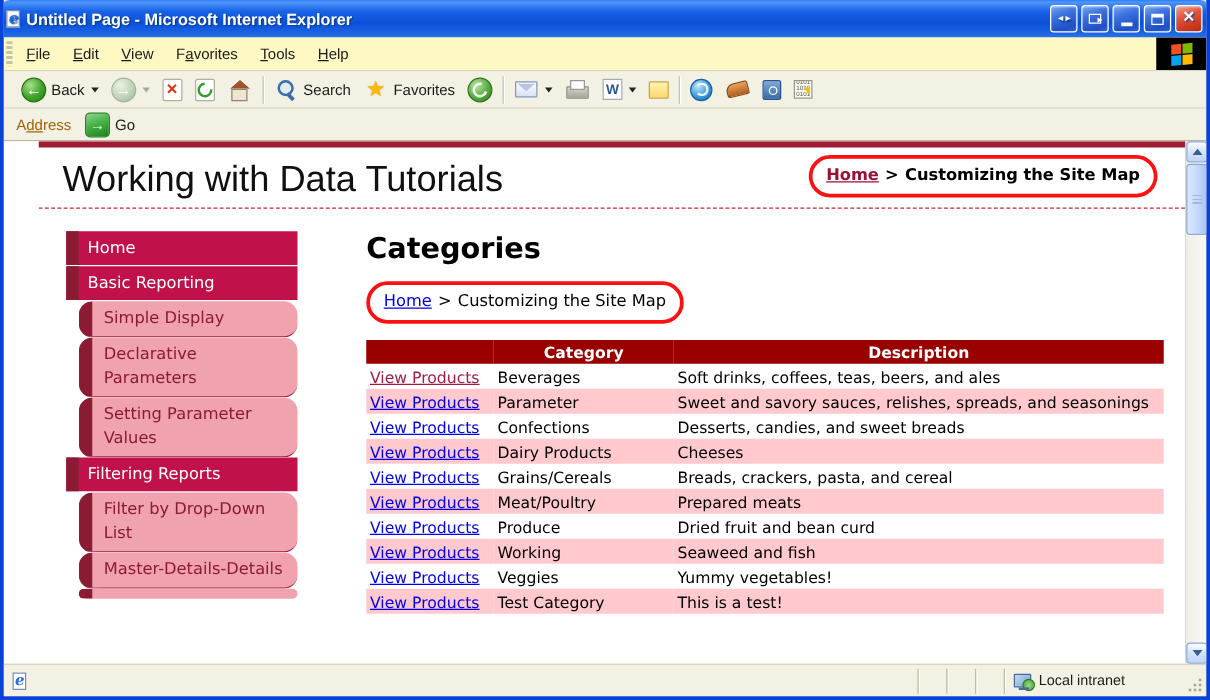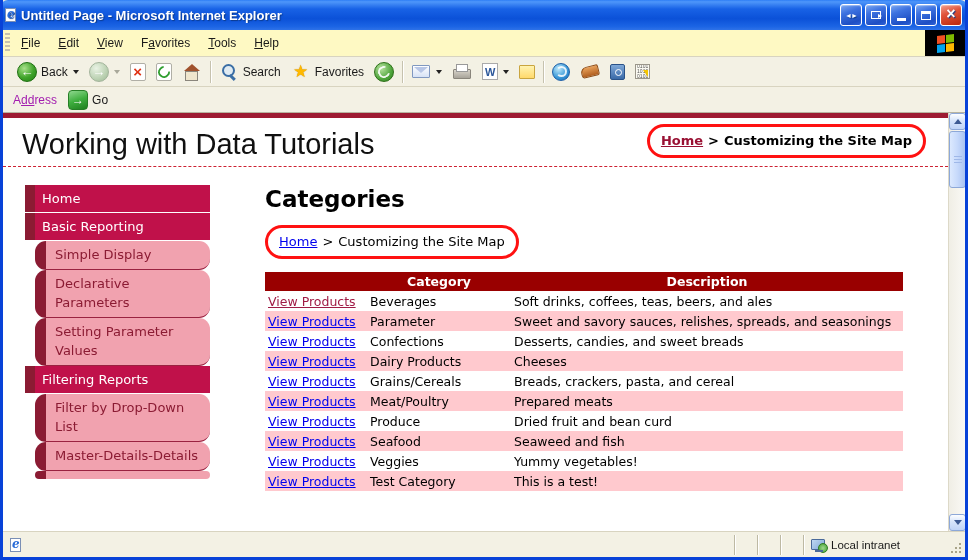--- a/index.html
+++ b/index.html
@@ -102,36 +102,36 @@
                           border:1.5px solid #fff; border-radius:50%; }
   .binary-addon-icon { width:15px; height:15px; background:#FBFAF2; border:1px solid #9A968A; overflow:hidden; }
   .binary-addon-icon::before { content:"0101 1010 0101"; position:absolute; top:-1px; left:1px; width:14px;
                                font-size:5px; line-height:5px; color:#555; letter-spacing:0; word-break:break-all; }
   .binary-addon-icon::after { content:""; position:absolute; right:1px; bottom:1px; width:0; height:0;
                               border-left:5px solid transparent; border-top:7px solid #F4C400; }
 
   
   .addressbar { height:26px; flex:none; display:flex; align-items:center; background:#F3F1E4;
                 border-bottom:1px solid #B8B4A0; padding-right:5px; }
-  .addr-label { color:#a21caf; font-size:12px; margin:0 5px 0 1px; }
+  .addr-label { color:#a16207; font-size:12px; margin:0 5px 0 1px; }
   .addr-combo { flex:1; height:22px; background:#fff; border:1px solid #7F9DB9; display:flex; align-items:center;
                 padding-left:3px; }
   .addr-url { flex:1; font-size:12.5px; color:#000; margin-left:4px; white-space:nowrap; overflow:hidden; }
   .addr-dropbtn { width:17px; height:20px; flex:none; display:flex; align-items:center; justify-content:center;
                   background:linear-gradient(180deg,#FDFEFF,#D7E5FB 45%,#C0D4F7); border-left:1px solid #AFC4E5; }
   .addr-dropbtn i { width:0; height:0; border-left:4px solid transparent; border-right:4px solid transparent;
                     border-top:5px solid #3D5A93; }
   .go-btn { display:flex; align-items:center; gap:4px; margin-left:6px; font-size:12px; color:#1A1A1A; }
   .go-ic { width:20px; height:20px; border-radius:4px; border:1px solid #267F26; color:#fff; font-weight:bold;
            display:flex; align-items:center; justify-content:center;
            background:linear-gradient(160deg,#8FD88F,#3FAF3F 50%,#1F7F1F); }
 
   
   .pagewrap { flex:1; display:flex; min-height:0; background:#fff; }
-  .content { flex:1; min-width:0; overflow:hidden; font-family:"DejaVu Sans", sans-serif; position:relative; }
+  .content { flex:1; min-width:0; overflow:hidden; font-family:"DejaVu Sans", sans-serif; position:relative;padding-left:28px; }
   .band { height:5px; background:var(--band-red,#9E1B32); }
   .site-header { position:relative; height:49px; border-bottom:1px dashed var(--dash-red,#CC2233); }
   .site-header h1 { margin:0; padding:10px 0 0 19px; font:29px "Liberation Sans", sans-serif; color:#101010; }
   .crumb-oval { display:inline-flex; align-items:baseline; border:3px solid var(--annotation-red,#FF1111);
                 border-radius:18px; padding:6px 11px 7px; font-size:13px; white-space:nowrap; background:#fff; }
   .crumb-sep { margin:0 5px; }
   .top-crumb { position:absolute; top:6px; right:22px; font-weight:bold; }
   .top-crumb a { color:var(--breadcrumb-maroon,#991133); }
   .main-crumb a { color:var(--link-blue,#0000EE); }
   .page-body { display:flex; padding:18px 0 0 22px; }
@@ -380,21 +380,21 @@
                   <td>Meat/Poultry</td>
                   <td>Prepared meats</td>
                 </tr>
                 <tr class="">
                   <td><a href="#" class="view-link">View Products</a></td>
                   <td>Produce</td>
                   <td>Dried fruit and bean curd</td>
                 </tr>
                 <tr class="alt">
                   <td><a href="#" class="view-link">View Products</a></td>
-                  <td>Seafood</td>
+                  <td>Working</td>
                   <td>Seaweed and fish</td>
                 </tr>
                 <tr class="">
                   <td><a href="#" class="view-link">View Products</a></td>
                   <td>Veggies</td>
                   <td>Yummy vegetables!</td>
                 </tr>
                 <tr class="alt">
                   <td><a href="#" class="view-link">View Products</a></td>
                   <td>Test Category</td>

